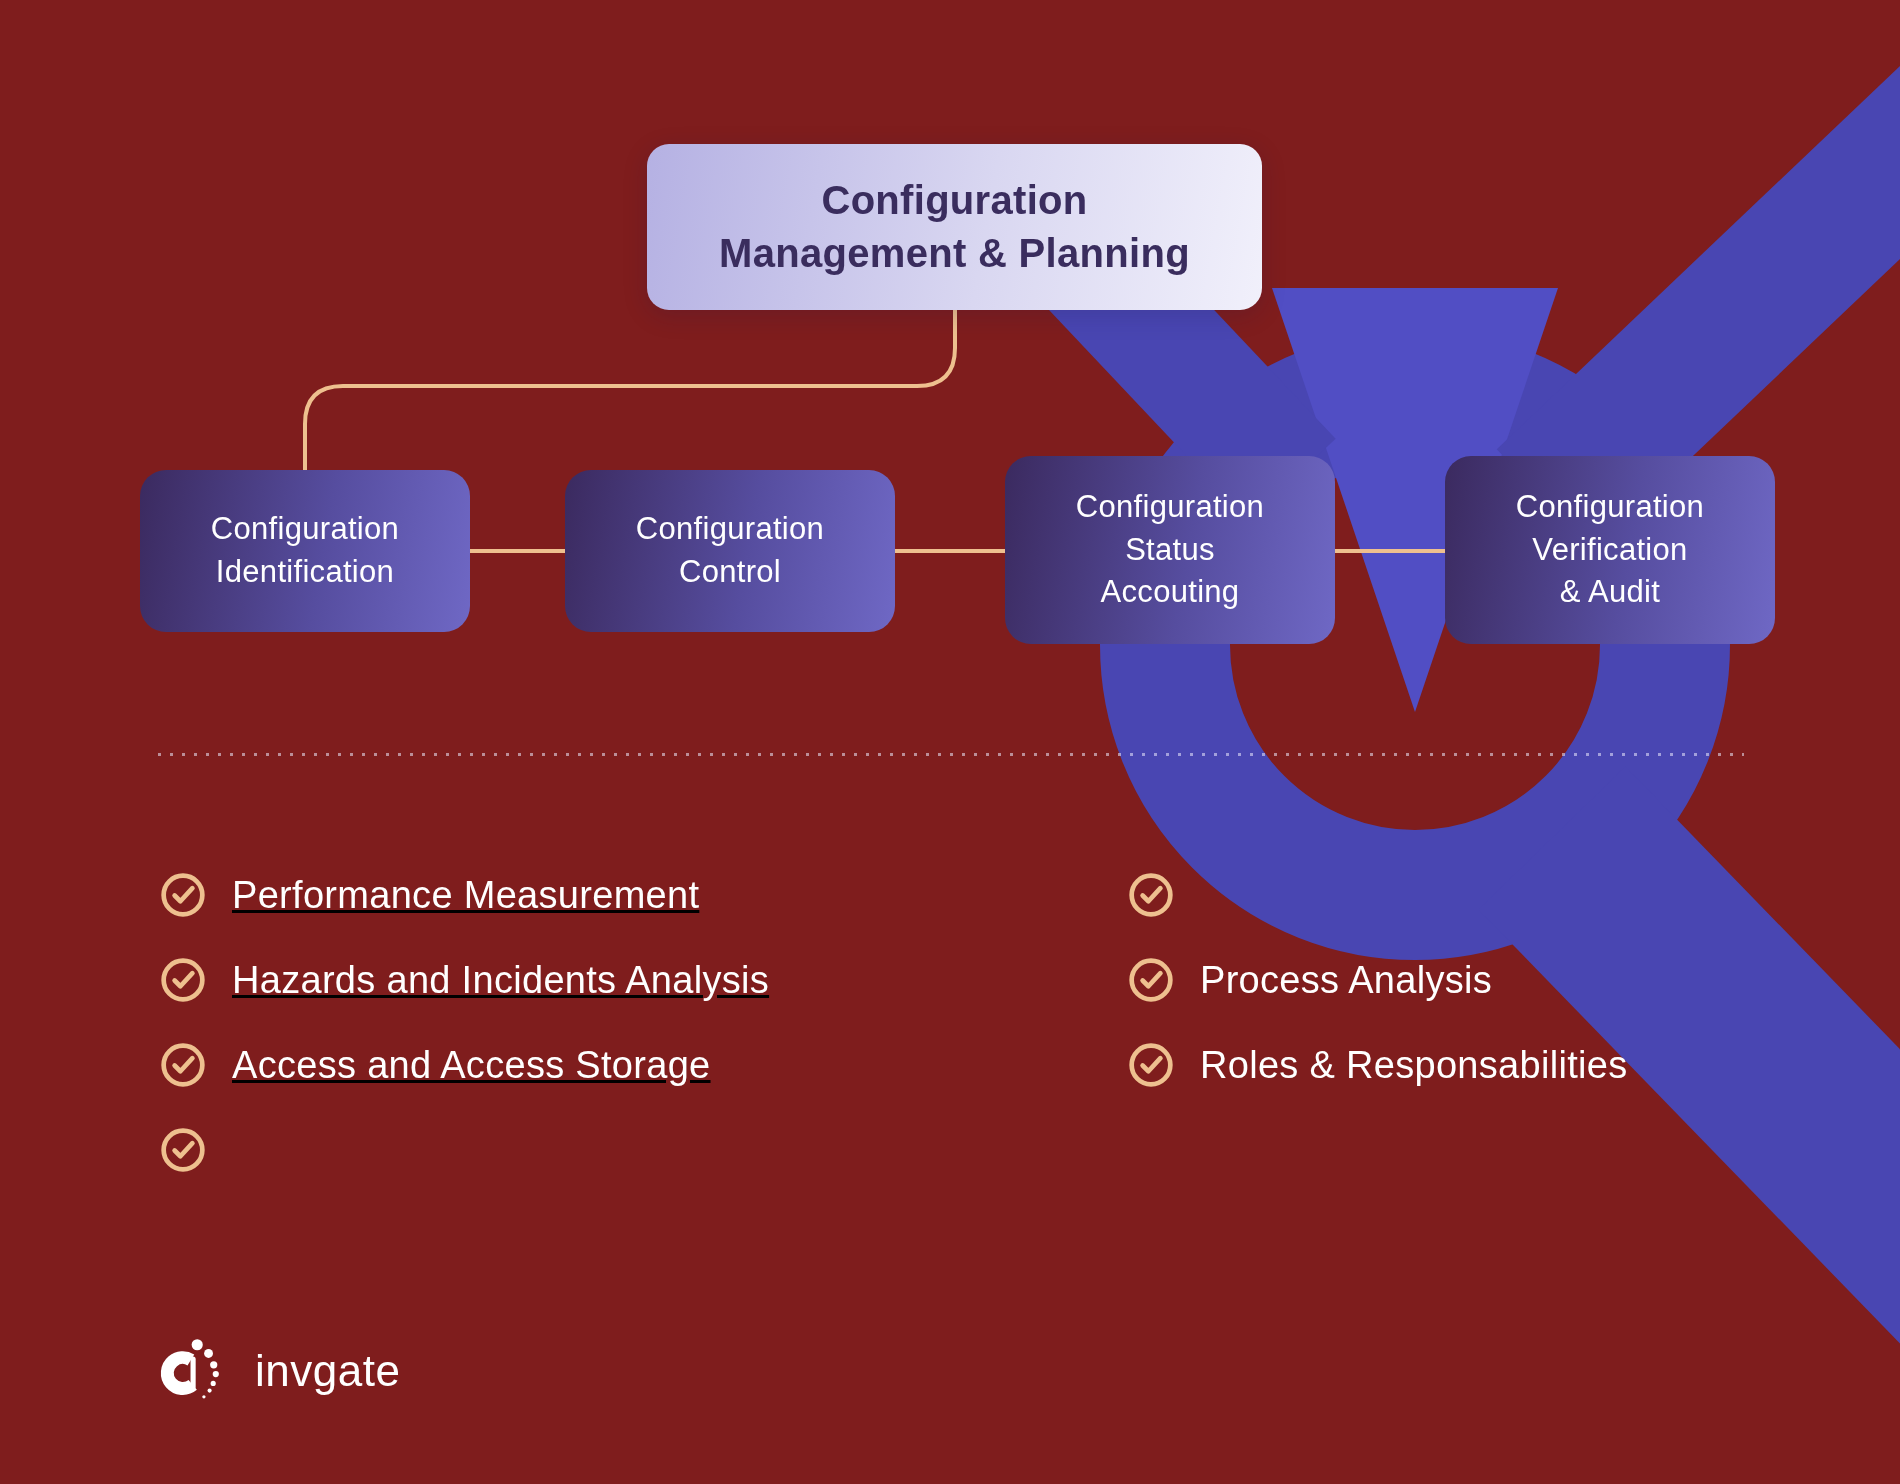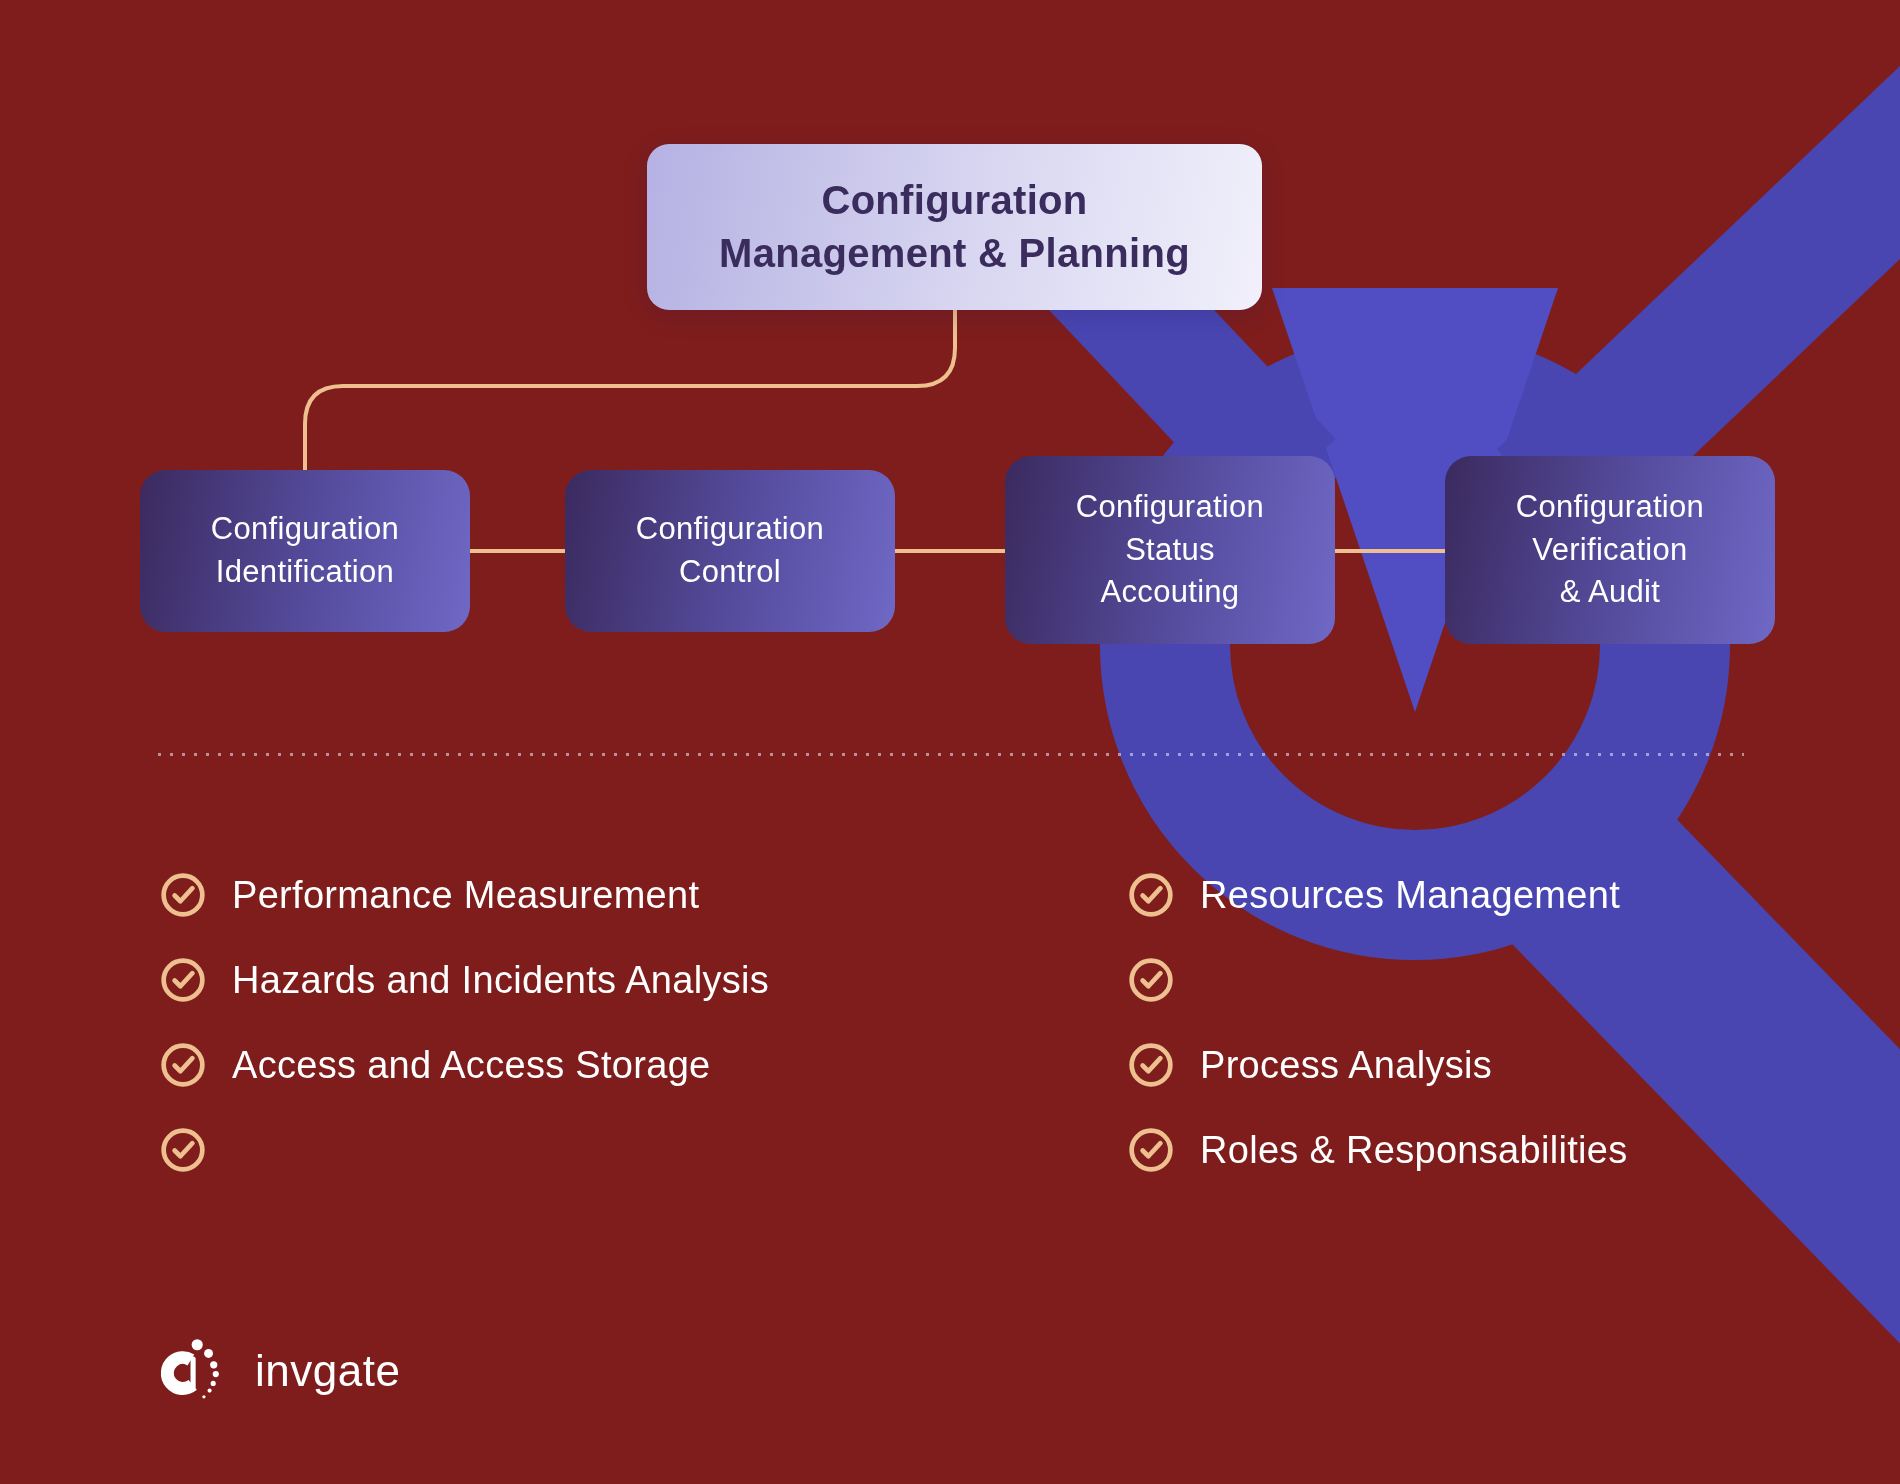--- a/index.html
+++ b/index.html
@@ -36,21 +36,21 @@
   #stage-3{left:1005px;top:456px;height:188px;}
   #stage-4{left:1445px;top:456px;height:188px;}
   
   .divider{
     position:absolute;left:158px;top:753px;width:1586px;height:3px;
     background:repeating-linear-gradient(to right,
       rgba(236,235,253,.55) 0 3px, transparent 3px 12px);
   }
   
   .col{position:absolute;top:872px;display:flex;flex-direction:column;gap:39px;}
-  .col-left{left:160px;}
+  .col-left{left:160px;text-decoration:underline;}
   .col-right{left:1128px;}
   .check-row{display:flex;align-items:center;gap:26px;height:46px;}
   .check-row svg{width:46px;height:46px;flex:none;display:block;}
   .check-row .check-label{
     color:#ffffff;font-size:38px;font-weight:500;letter-spacing:.3px;
     white-space:nowrap;
   }
   
   .brand{position:absolute;left:157px;top:1338px;display:flex;align-items:center;gap:32px;}
   .brand svg{width:66px;height:66px;display:block;}
@@ -131,27 +131,20 @@
         </svg>
     </div>
   </div>
 
   <div class="col col-right">
     <div class="check-row">
       <svg viewBox="0 0 44 44">
           <circle cx="22" cy="22" r="18.5" fill="none" stroke="#eec08f" stroke-width="4.5"></circle>
           <path d="M14 22.5 L19.5 28 L31 15.5" fill="none" stroke="#eec08f" stroke-width="4.5" stroke-linecap="round" stroke-linejoin="round"></path>
         </svg>
-      <span class="check-label">Resources Management</span>
-    </div>
-    <div class="check-row">
-      <svg viewBox="0 0 44 44">
-          <circle cx="22" cy="22" r="18.5" fill="none" stroke="#eec08f" stroke-width="4.5"></circle>
-          <path d="M14 22.5 L19.5 28 L31 15.5" fill="none" stroke="#eec08f" stroke-width="4.5" stroke-linecap="round" stroke-linejoin="round"></path>
-        </svg>
     </div>
     <div class="check-row">
       <svg viewBox="0 0 44 44">
           <circle cx="22" cy="22" r="18.5" fill="none" stroke="#eec08f" stroke-width="4.5"></circle>
           <path d="M14 22.5 L19.5 28 L31 15.5" fill="none" stroke="#eec08f" stroke-width="4.5" stroke-linecap="round" stroke-linejoin="round"></path>
         </svg>
       <span class="check-label">Process Analysis</span>
     </div>
     <div class="check-row">
       <svg viewBox="0 0 44 44">

